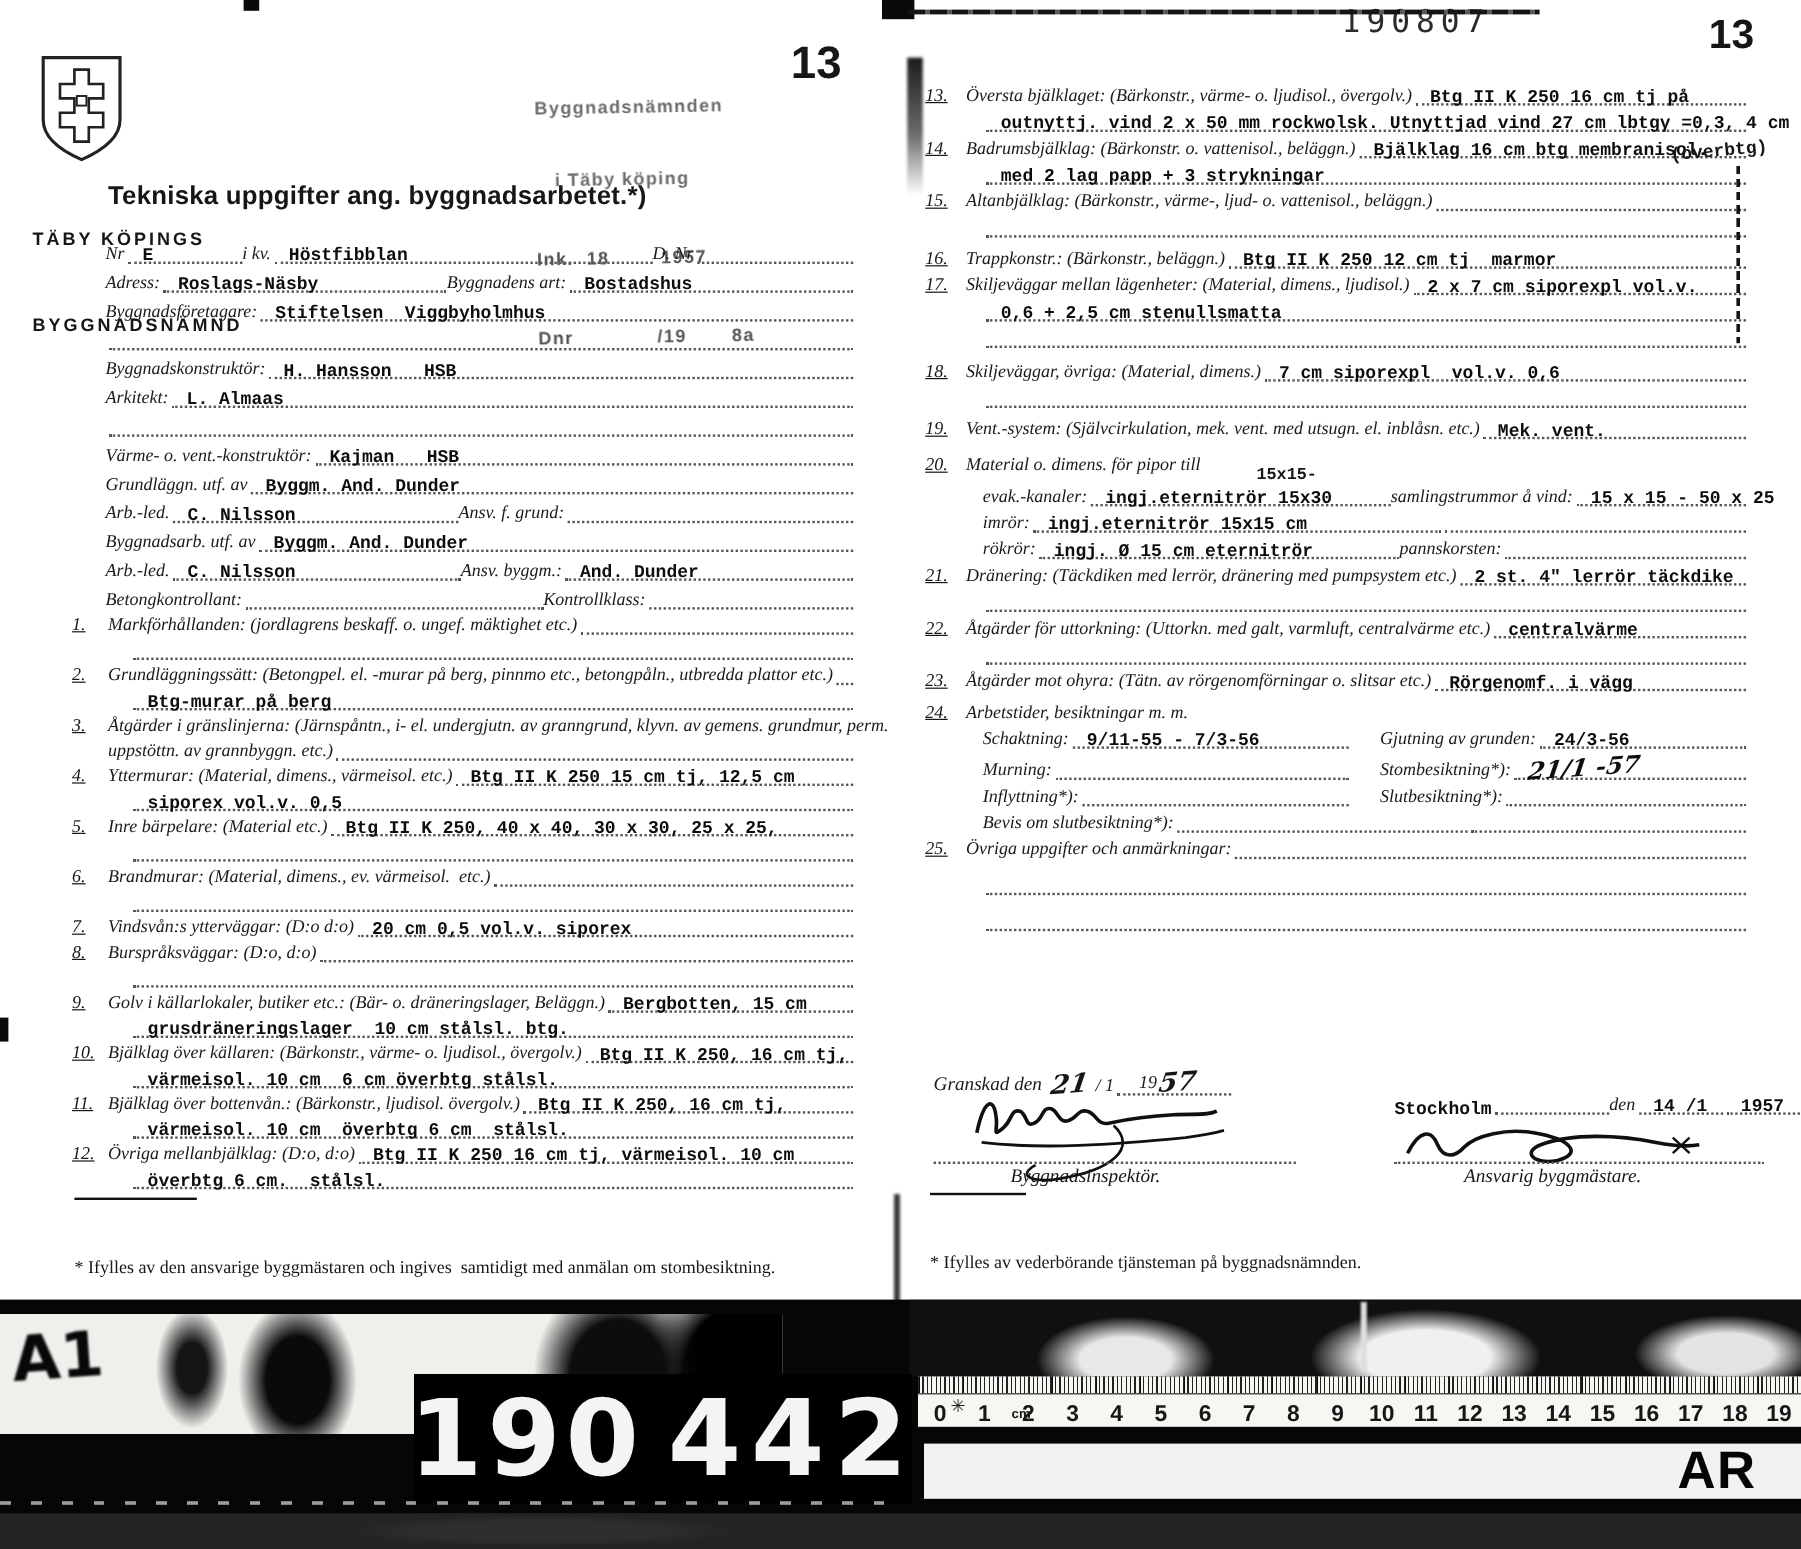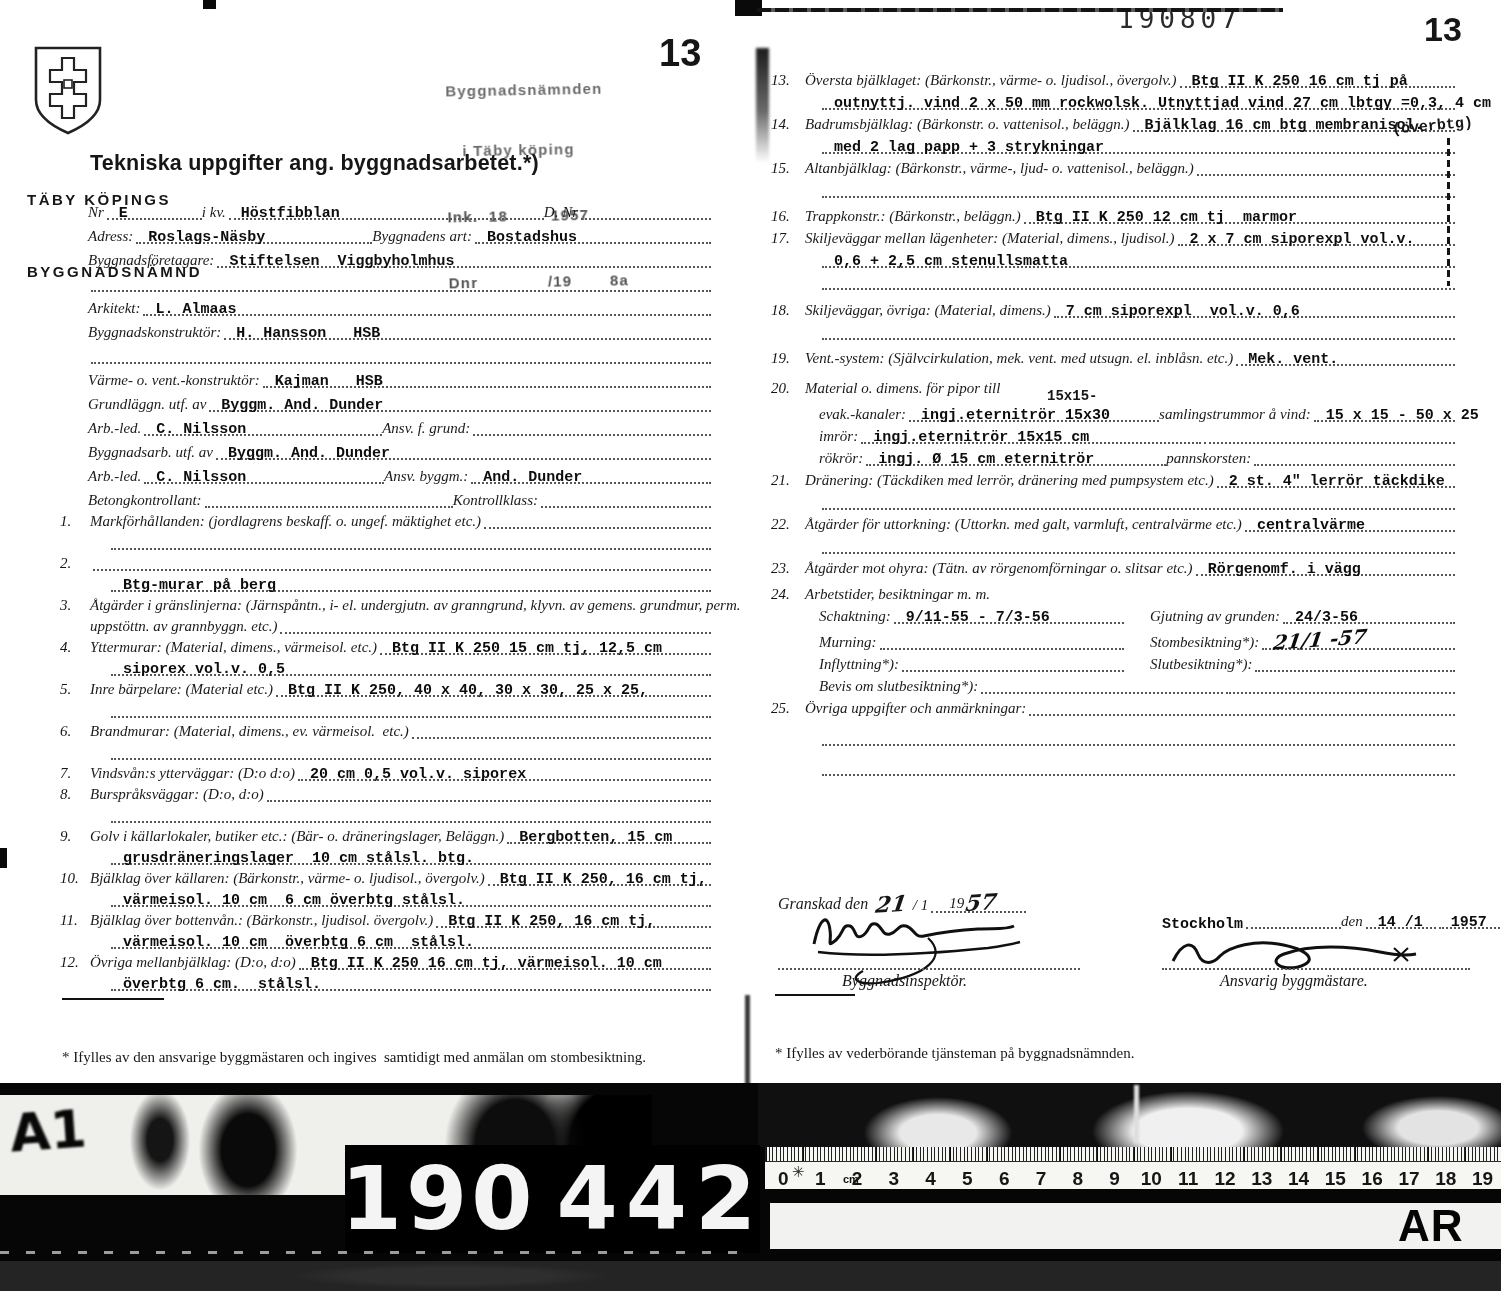--- a/index.html
+++ b/index.html
@@ -5,21 +5,21 @@
   html,body{margin:0;padding:0;background:#fff;}
   #scan{position:relative;width:1501px;height:1291px;background:#fff;overflow:hidden;
         font-family:"Liberation Serif",serif;color:#161616;}
   .page{position:absolute;top:0;height:1085px;background:#fff;overflow:hidden;}
   #lp{left:0;width:755px;}
   #rp{left:755px;width:746px;}
 
   
   .r{display:flex;align-items:flex-end;height:24px;}
   .l{font:italic 15px/1.1 "Liberation Serif",serif;white-space:pre;flex:none;color:#1a1a1a;}
-  .n{flex:none;width:30px;font:italic 15px/1.1 "Liberation Serif",serif;}
+  .n{flex:none;width:30px;font:italic 15px/1.1 "Liberation Serif",serif;text-decoration:underline;}
   .f{flex:1 1 auto;min-width:0;border-bottom:2px dotted #565656;display:flex;align-items:flex-end;margin-left:3px;height:21px;}
   .v{font:bold 15px/1 "Liberation Mono",monospace;white-space:pre;position:relative;top:3px;padding-left:12px;color:#0d0d0d;}
   .w95{flex:0 0 95px;}.w130{flex:0 0 130px;}.w170{flex:0 0 170px;}
   .w250{flex:0 0 250px;}.w300{flex:0 0 300px;}.w340{flex:0 0 340px;}
   .fx2{flex:2 1 0;}.fx3{flex:3 1 0;}
   .sp48{flex:0 0 48px;}
   .hw{font:italic 700 20px/1 "DejaVu Serif",serif;display:inline-block;transform:skewX(-12deg) rotate(-4deg);position:relative;top:2px;white-space:pre;}
   .rel{position:relative;}
   .note{position:absolute;top:-13px;left:138px;font:bold 14px "Liberation Mono",monospace;}
 
@@ -164,29 +164,29 @@
       <div class="r">
         <span class="l">Byggnadsföretagare:</span>
         <span class="f">
             <span class="v">Stiftelsen  Viggbyholmhus</span>
           </span>
       </div>
       <div class="r">
           <span class="f"></span>
         </div>
       <div class="r">
+        <span class="l">Byggnadskonstruktör:</span>
+        <span class="f">
+            <span class="v">H. Hansson   HSB</span>
+          </span>
+      </div>
+      <div class="r">
         <span class="l">Arkitekt:</span>
         <span class="f">
             <span class="v">L. Almaas</span>
-          </span>
-      </div>
-      <div class="r">
-        <span class="l">Byggnadskonstruktör:</span>
-        <span class="f">
-            <span class="v">H. Hansson   HSB</span>
           </span>
       </div>
       <div class="r">
           <span class="f"></span>
         </div>
       <div class="r">
         <span class="l">Värme- o. vent.-konstruktör:</span>
         <span class="f">
             <span class="v">Kajman   HSB</span>
           </span>
@@ -246,20 +246,21 @@
       </div>
       <div class="r">
         <span class="sp48"></span>
           <span class="f">
             <span class="v"></span>
           </span>
       </div>
 
       <div class="r">
         <span class="n">2.</span>
+        <span class="l">Grundläggningssätt: (Betongpel. el. -murar på berg, pinnmo etc., betongpåln., utbredda plattor etc.)</span>
         <span class="f">
             <span class="v"></span>
           </span>
       </div>
       <div class="r">
         <span class="sp48"></span>
           <span class="f">
             <span class="v">Btg-murar på berg</span>
           </span>
       </div>

